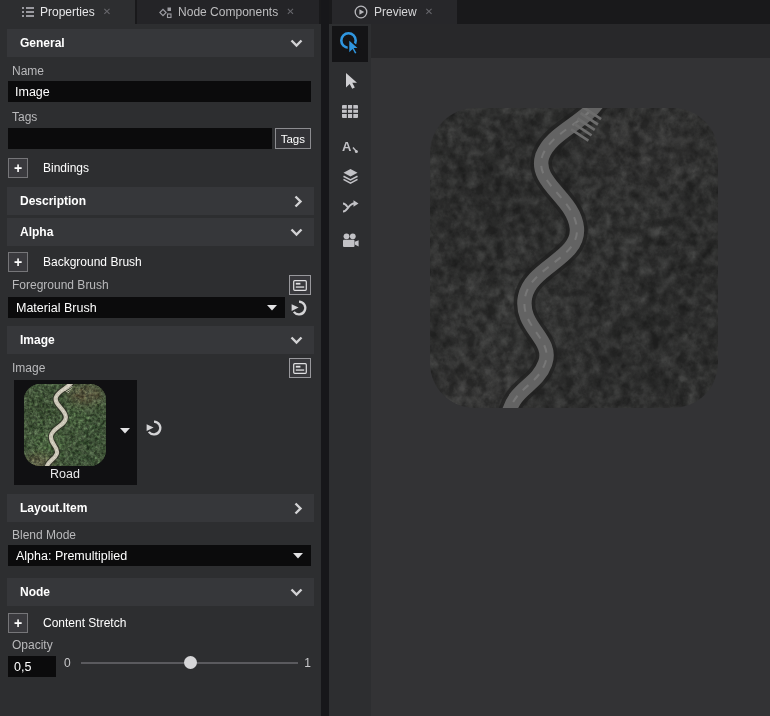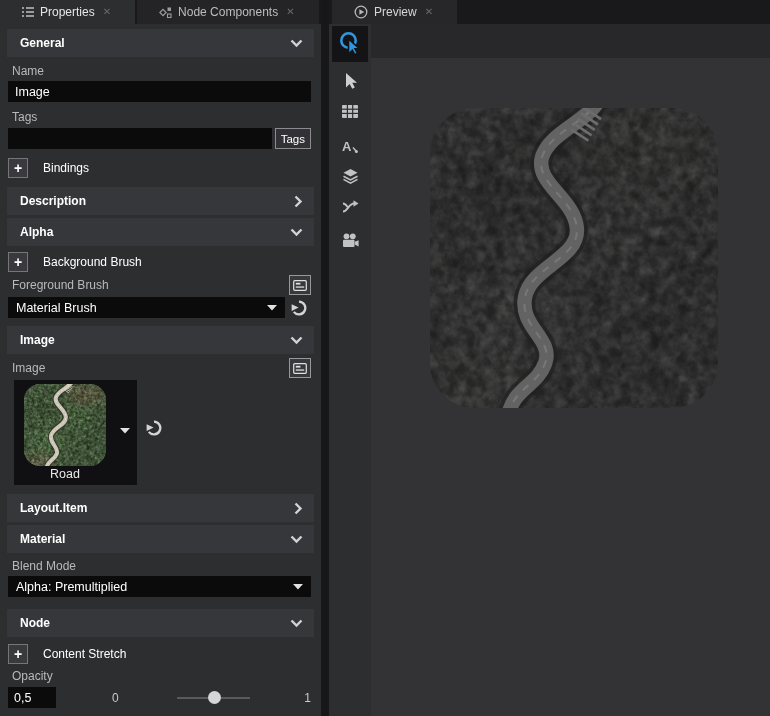--- a/index.html
+++ b/index.html
@@ -55,21 +55,21 @@
   .thumb-wrap { position:absolute; left:10px; top:4px; width:82px; height:82px;
       border-radius:16px; overflow:hidden; }
   .thumb-wrap svg { display:block; width:82px; height:82px; }
   .thumb-caption { position:absolute; left:10px; top:87px; width:82px; text-align:center;
       color:#e8e8ea; font-size:12.5px; }
   .thumb-dd { position:absolute; left:103px; top:44px; width:16px; height:14px;
       display:flex; align-items:center; justify-content:center; background:transparent; border:none; }
   .thumb-reset { position:absolute; left:140px; top:41px; }
 
   
-  .opacity-row { display:flex; align-items:center; margin:0 10px 0 8px; height:21px;gap:48px; }
+  .opacity-row { display:flex; align-items:flex-start; margin:0 10px 0 8px; height:21px; }
   .opacity-input { width:48px; height:21px; background:#0b0b0c; border:none; outline:none;
       color:#fff; font-size:12.5px; padding:0 6px; font-family:"Liberation Sans",sans-serif; }
   .slider-min { margin-left:8px; color:#c9c9cb; }
   .slider-max { margin-left:6px; color:#c9c9cb; }
   .slider-track { position:relative; flex:1; height:13px; margin-left:10px; }
   .slider-track::before { content:""; position:absolute; left:0; right:0; top:6px; height:2px;
       background:#5a5a5e; }
   .slider-handle { position:absolute; top:0; width:13px; height:13px; margin-left:-6px;
       border-radius:50%; background:#d6d6d8; }
 
@@ -289,28 +289,20 @@
 
     <div class="sec mt9">
       <span class="sec-title">Layout.Item</span>
       <span class="sec-chevron">
         <svg width="9" height="13" viewBox="0 0 9 13">
             <polyline points="1.5,1.5 6.5,6.5 1.5,11.5" fill="none" stroke="#d2d2d4" stroke-width="2.4"></polyline>
           </svg>
       </span>
     </div>
 
-    <div class="sec mt3">
-      <span class="sec-title">Material</span>
-      <span class="sec-chevron">
-        <svg width="13" height="9" viewBox="0 0 13 9">
-            <polyline points="1.5,1.5 6.5,6.5 11.5,1.5" fill="none" stroke="#d2d2d4" stroke-width="2.4"></polyline>
-          </svg>
-      </span>
-    </div>
     <div class="field-label mt6">Blend Mode</div>
     <div class="row mt3">
       <div class="dropdown" style="flex:1">
         <span>Alpha: Premultiplied</span>
         <span class="dd-arrow">
           <svg width="10" height="6" viewBox="0 0 10 6">
               <polygon points="0,0 10,0 5,5.6" fill="#e2e2e4"></polygon>
             </svg>
         </span>
       </div>

